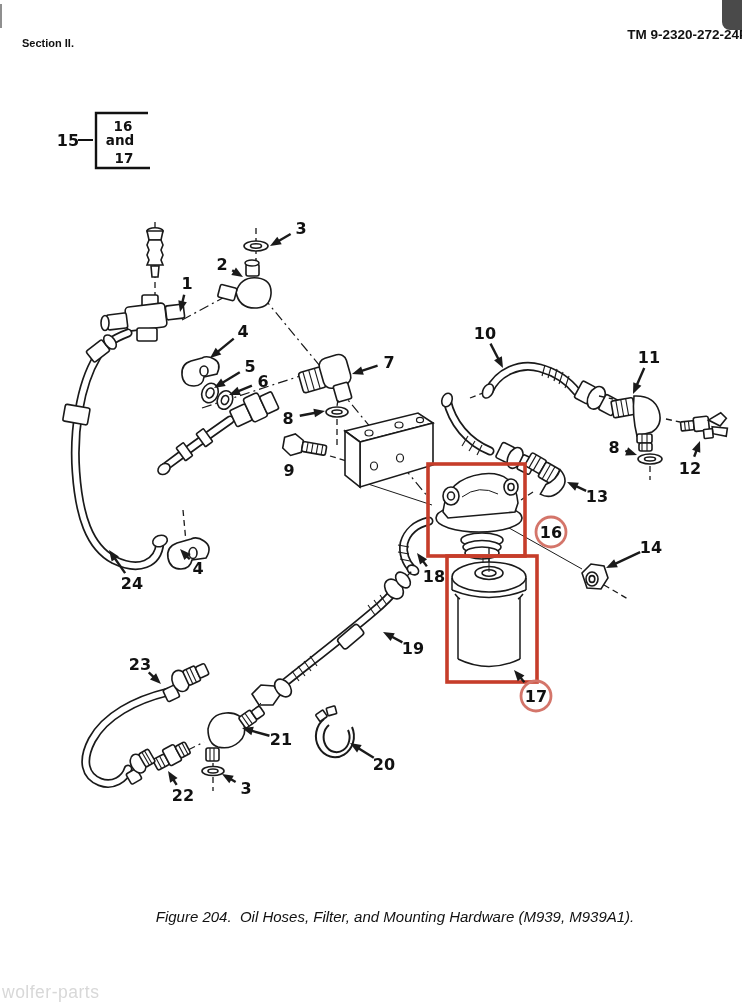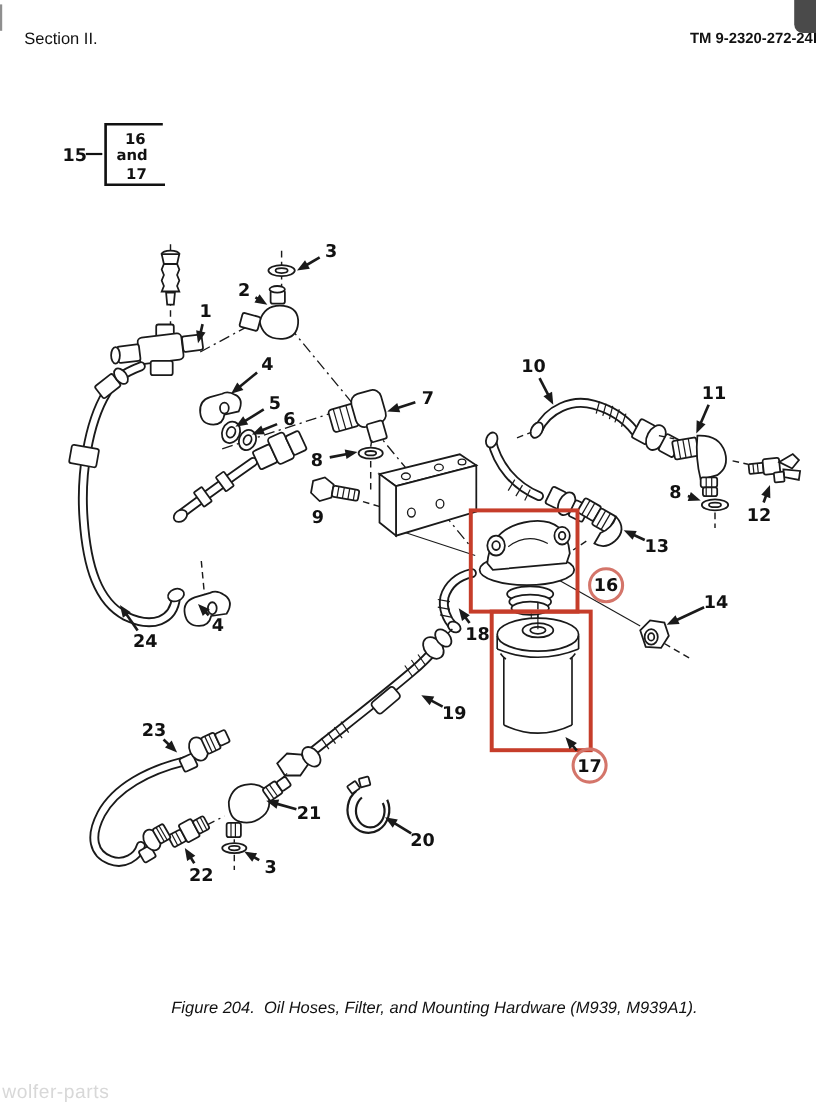--- a/index.html
+++ b/index.html
@@ -1,20 +1,20 @@
 <!DOCTYPE html>
 <html><head>
 <meta charset="utf-8">
 <style>
   html,body{margin:0;padding:0;}
   body{
     width:742px;height:1003px;position:relative;overflow:hidden;
     background:#ffffff;font-family:"Liberation Sans",sans-serif;color:#111;
   }
-  .header-left{position:absolute;left:22px;top:27px;font-size:15px;font-weight:normal;}
+  .header-left{position:absolute;left:22px;top:37px;font-size:11px;font-weight:bold;}
   .header-right{position:absolute;right:-6px;top:27px;font-size:13.5px;font-weight:bold;white-space:nowrap;}
   .corner-tab{position:absolute;top:0;right:0;width:20px;height:30px;background:#4a4a4a;border-bottom-left-radius:8px;}
   .edge-mark{position:absolute;left:0;top:4px;width:2px;height:24px;background:#8f8f8f;}
   #diagram{position:absolute;left:0;top:0;}
   .caption{position:absolute;left:24px;top:908px;width:100%;text-align:center;
     font-style:italic;font-size:15px;white-space:pre;}
   .watermark{position:absolute;left:2px;top:982px;font-size:17.5px;color:#d8d8d8;letter-spacing:.5px;}
   
   .part{fill:#fff;stroke:#1a1a1a;stroke-width:1.6;}
   .partthin{fill:#fff;stroke:#1a1a1a;stroke-width:1.2;}

